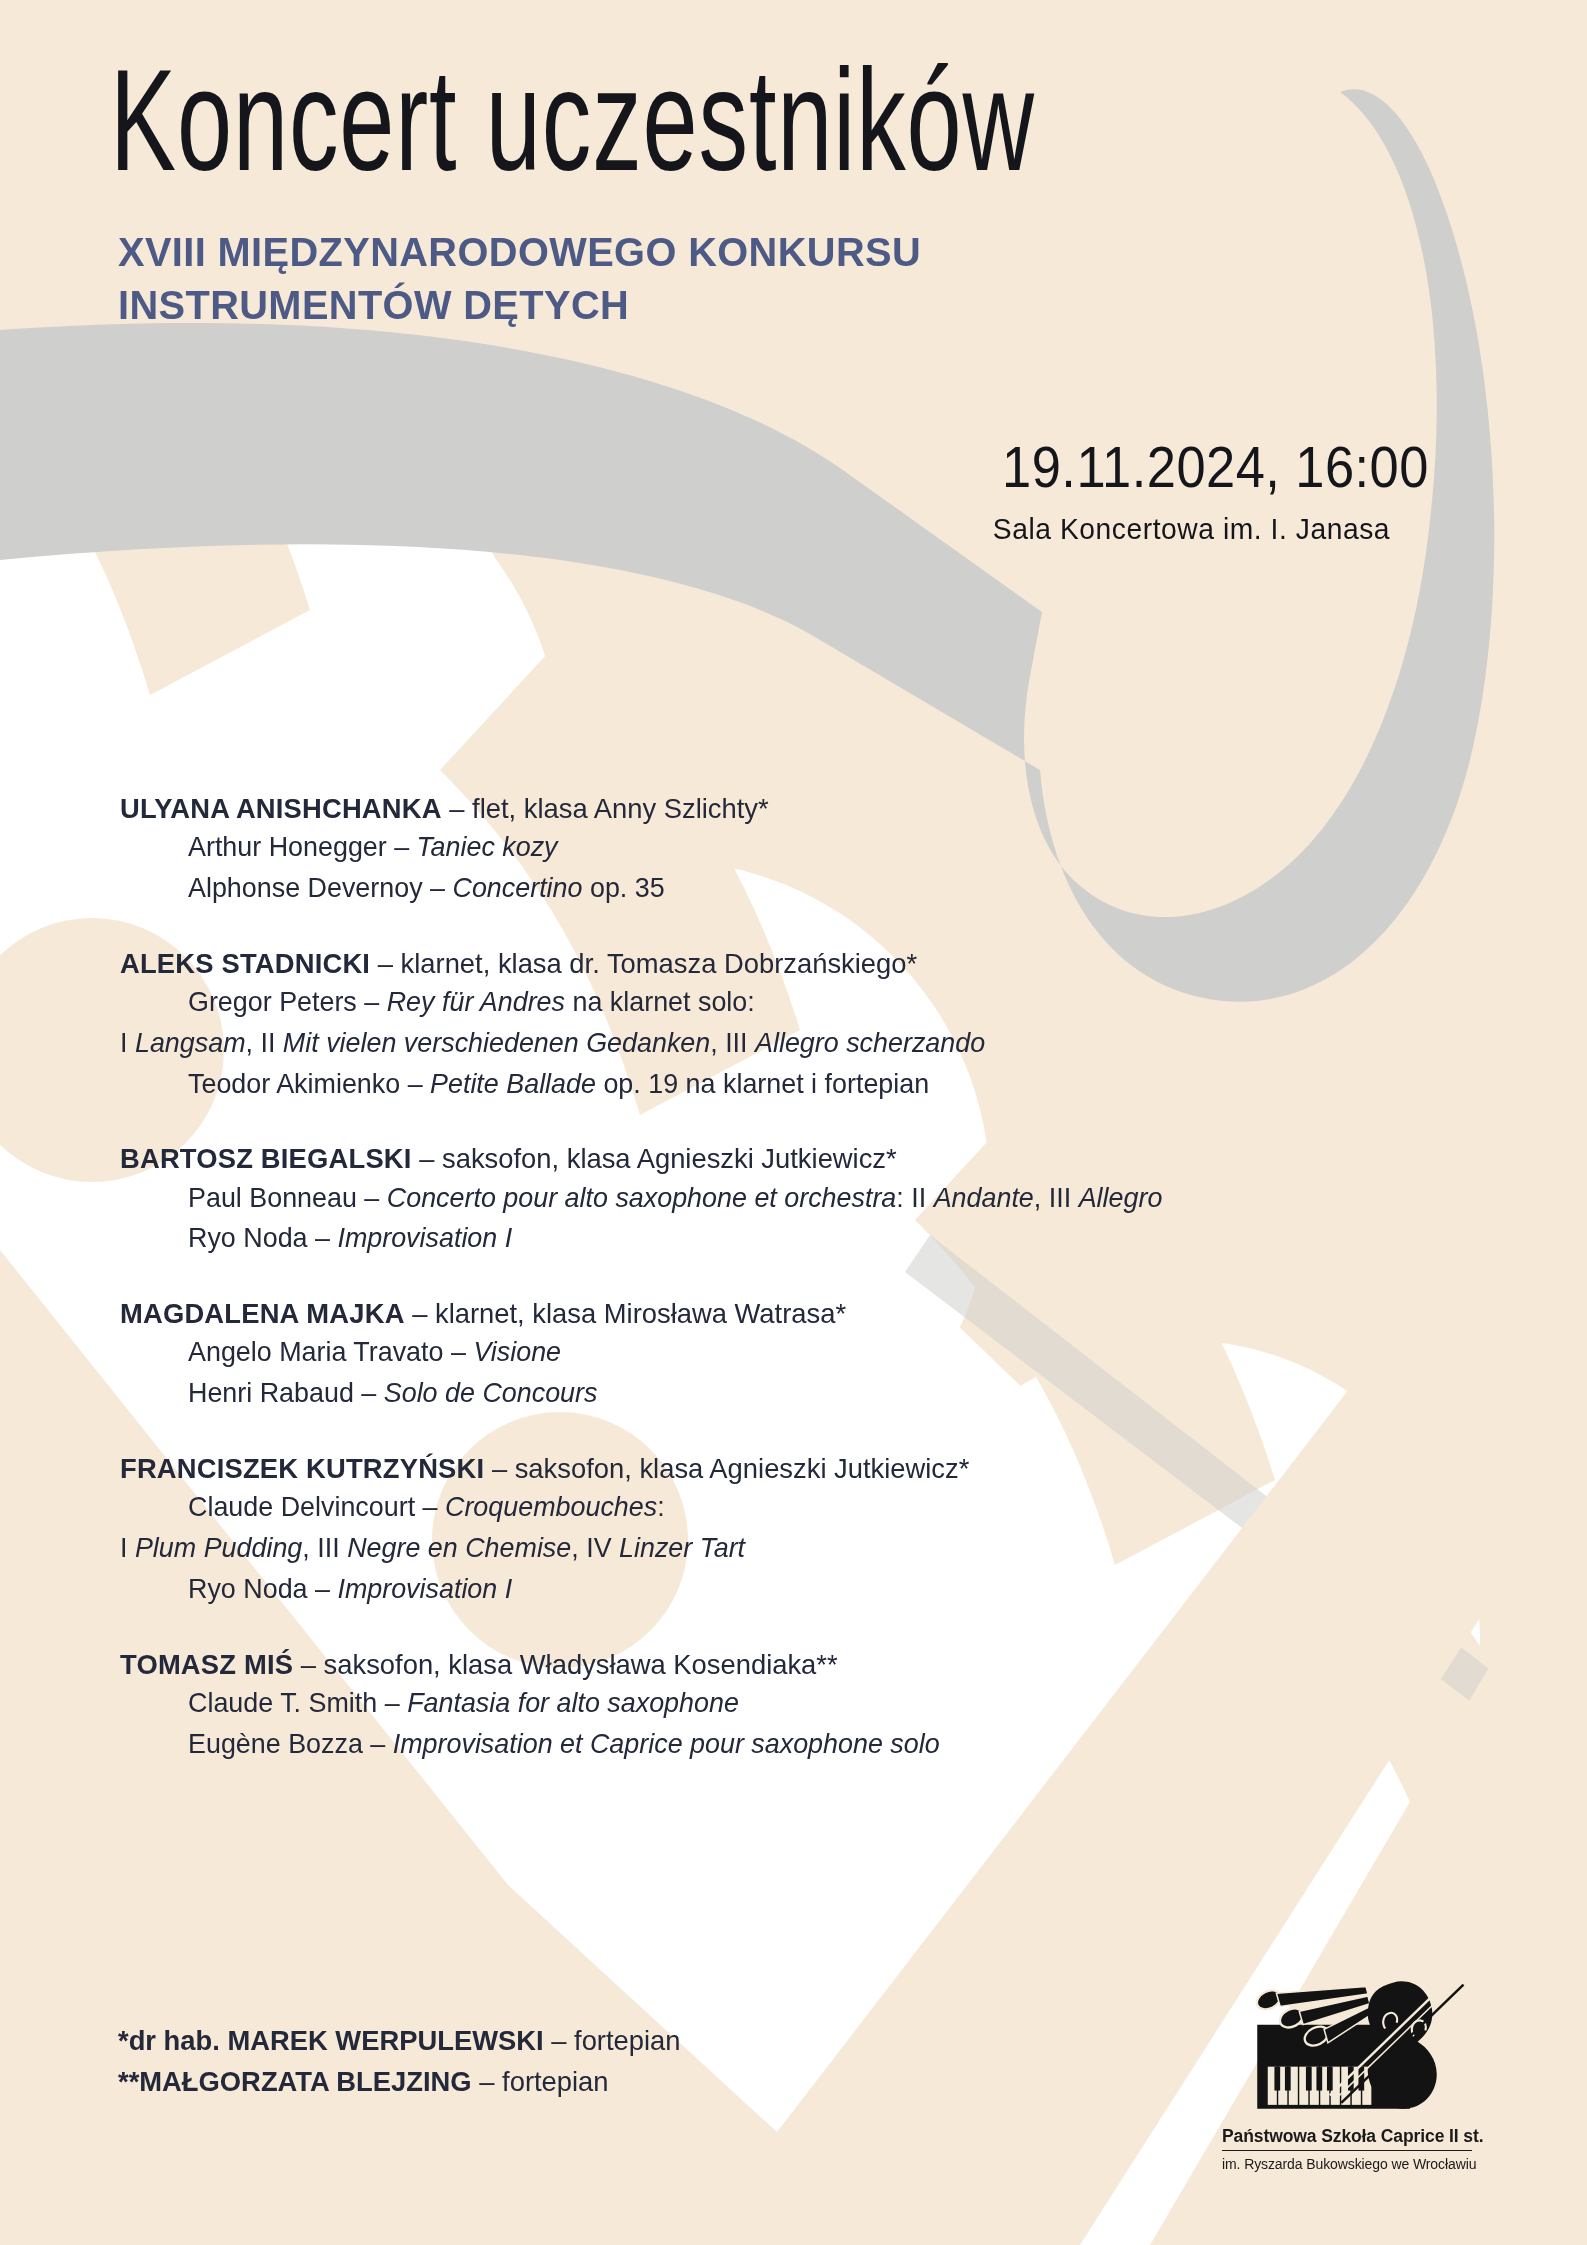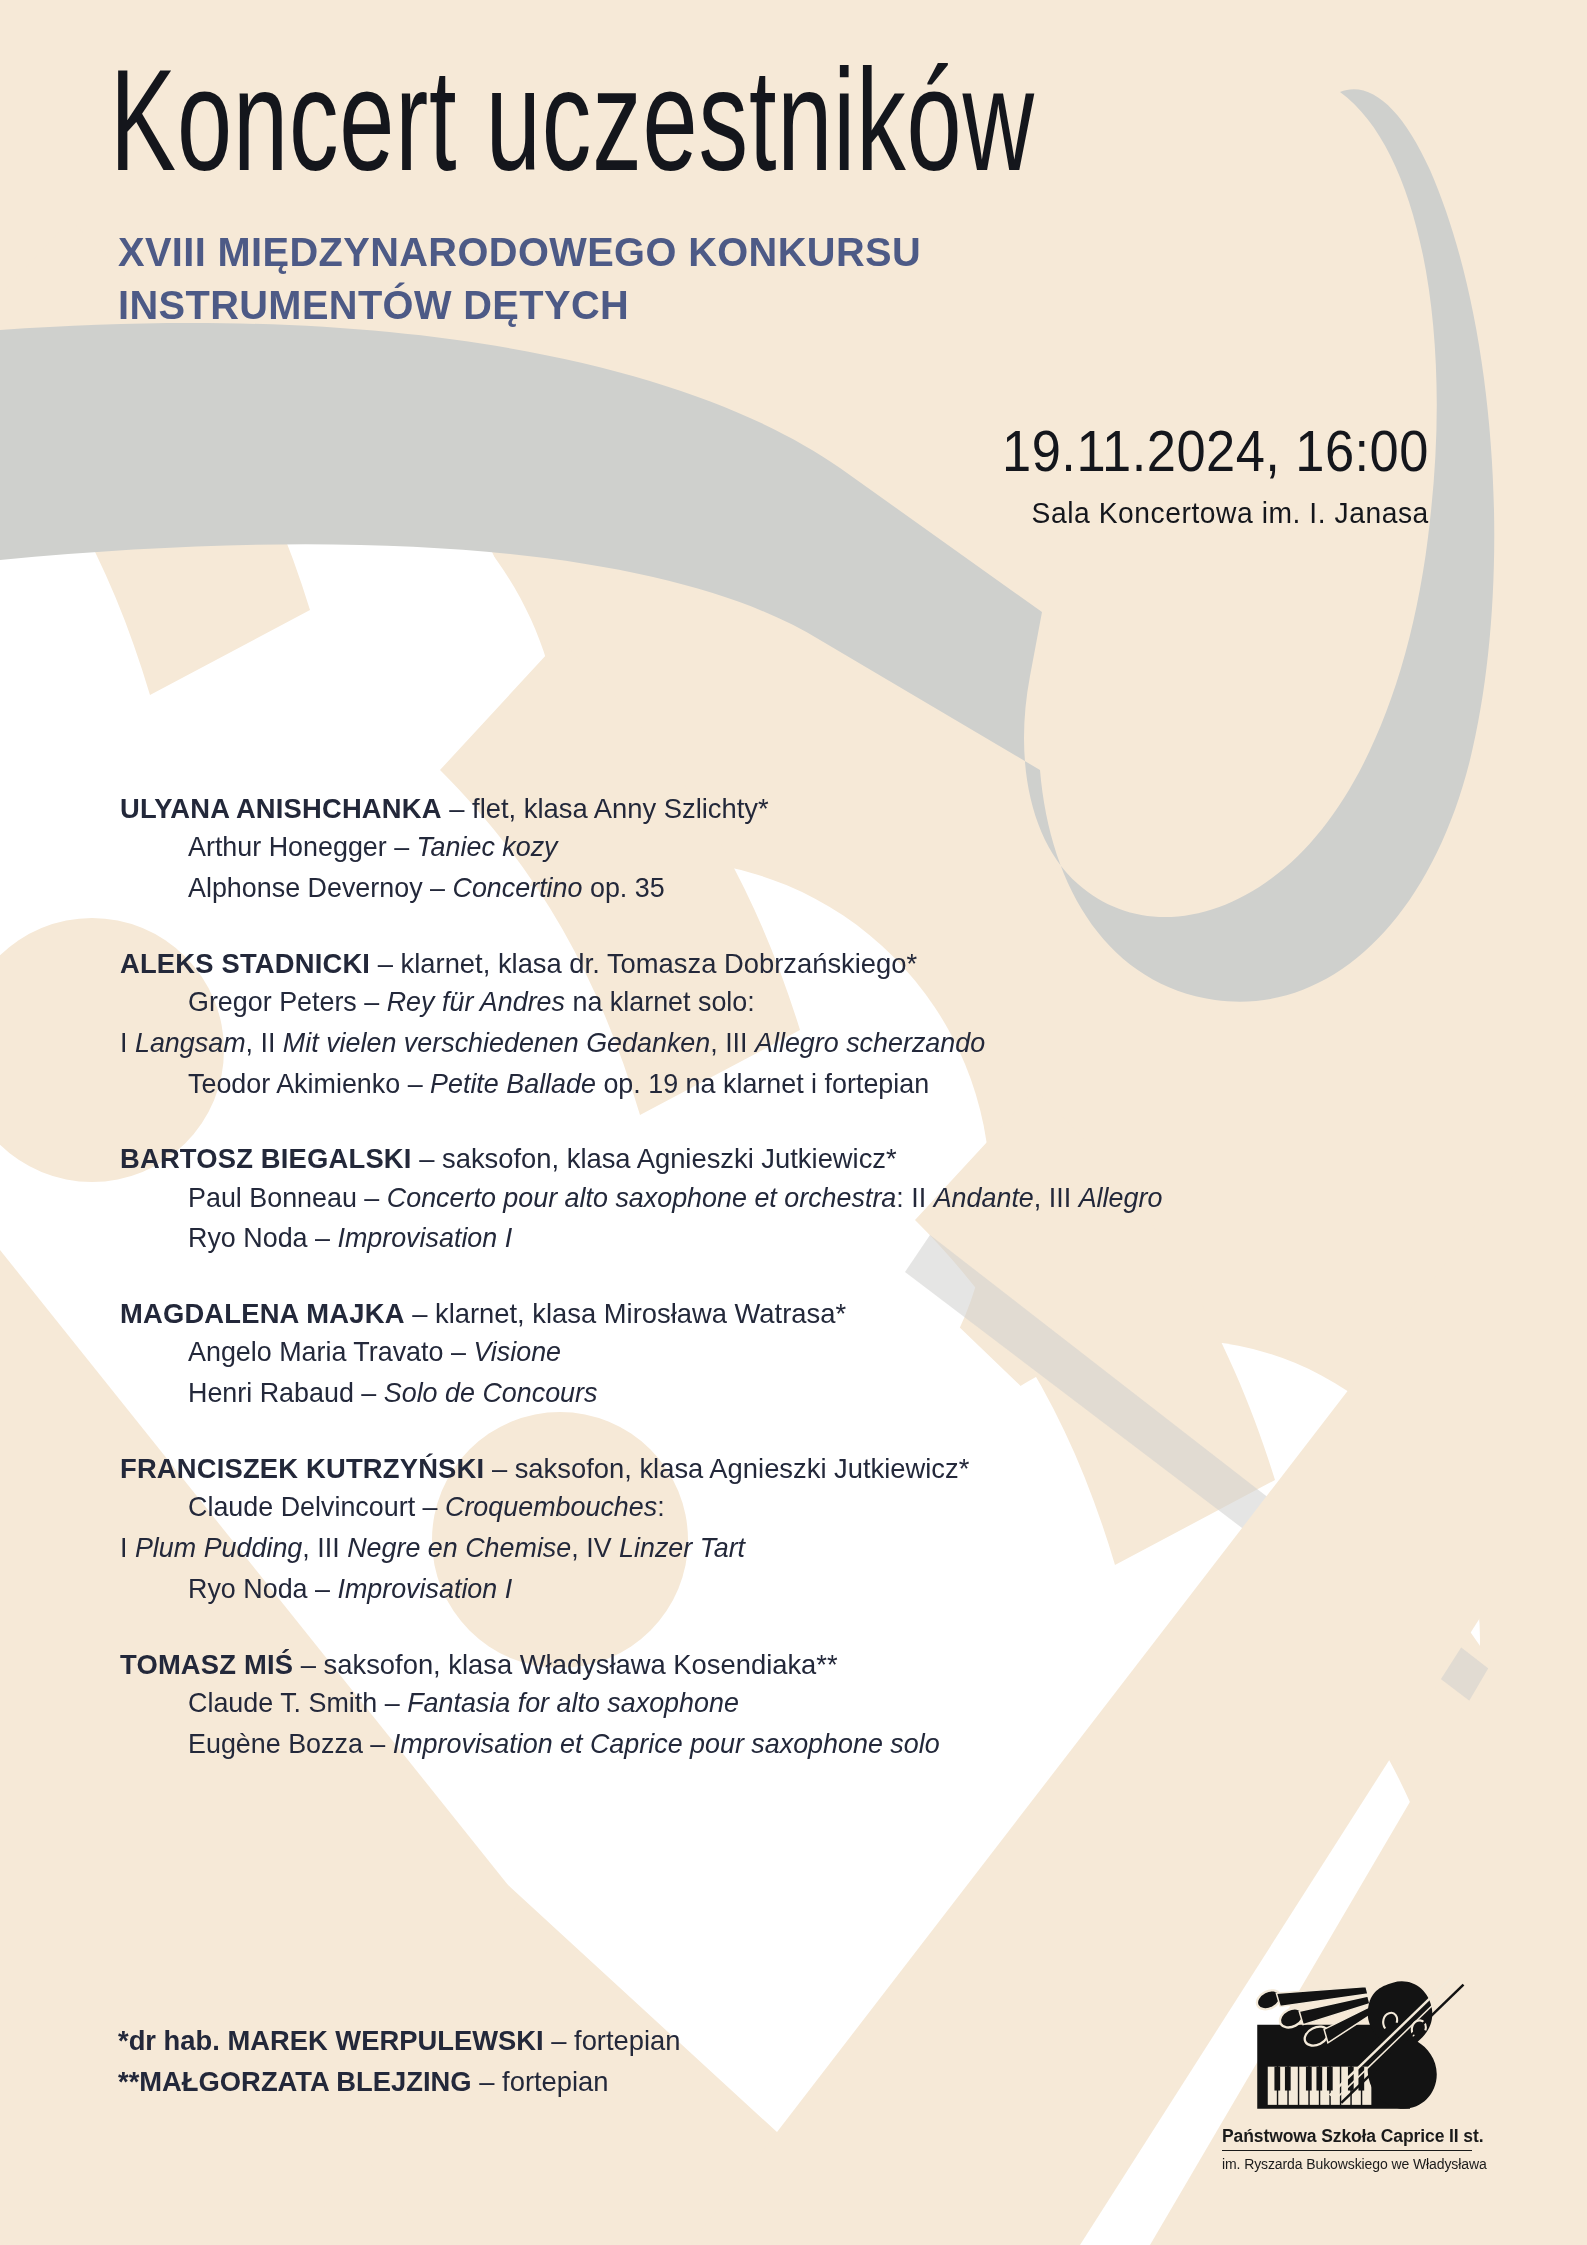--- a/index.html
+++ b/index.html
@@ -46,22 +46,22 @@
     line-height:1.30;
     letter-spacing:0.4px;
     transform:scaleX(0.97);
     transform-origin:left top;
     white-space:nowrap;
   }
   .subtitle div { white-space:nowrap; }
 
   .datebox {
     position:absolute;
-    right:158px; top:418px;
-    text-align:right;
+    right:158px; top:434px;
+    text-align:left;
     color:#14161c;
   }
   .datebox .dateline {
     font-size:57px;
     font-weight:300;
     letter-spacing:0.5px;
     transform:scaleX(0.92);
     transform-origin:right top;
     white-space:nowrap;
   }
@@ -331,17 +331,17 @@
           <path d="M200 64 C196 58 198 50 204 48 C210 46 214 52 212 58" fill="none" stroke="#f4ead9" stroke-width="2.2"></path>
         </g>
 
         <g>
           <path d="M240 2 L112 126" stroke="#f4ead9" stroke-width="2.6" fill="none"></path>
           <path d="M246 6 L118 130" stroke="#f4ead9" stroke-width="1.6" fill="none"></path>
           <path d="M252 10 L124 134" stroke="#131313" stroke-width="2.6" fill="none"></path>
         </g>
       </svg>
       <div class="l1">Państwowa Szkoła Caprice II st.</div>
-      <div class="l2">im. Ryszarda Bukowskiego we Władysława</div>
+      <div class="l2">im. Ryszarda Bukowskiego we Wrocławiu</div>
     </div>
 
   </div>
 </div>
 
 </body></html>

